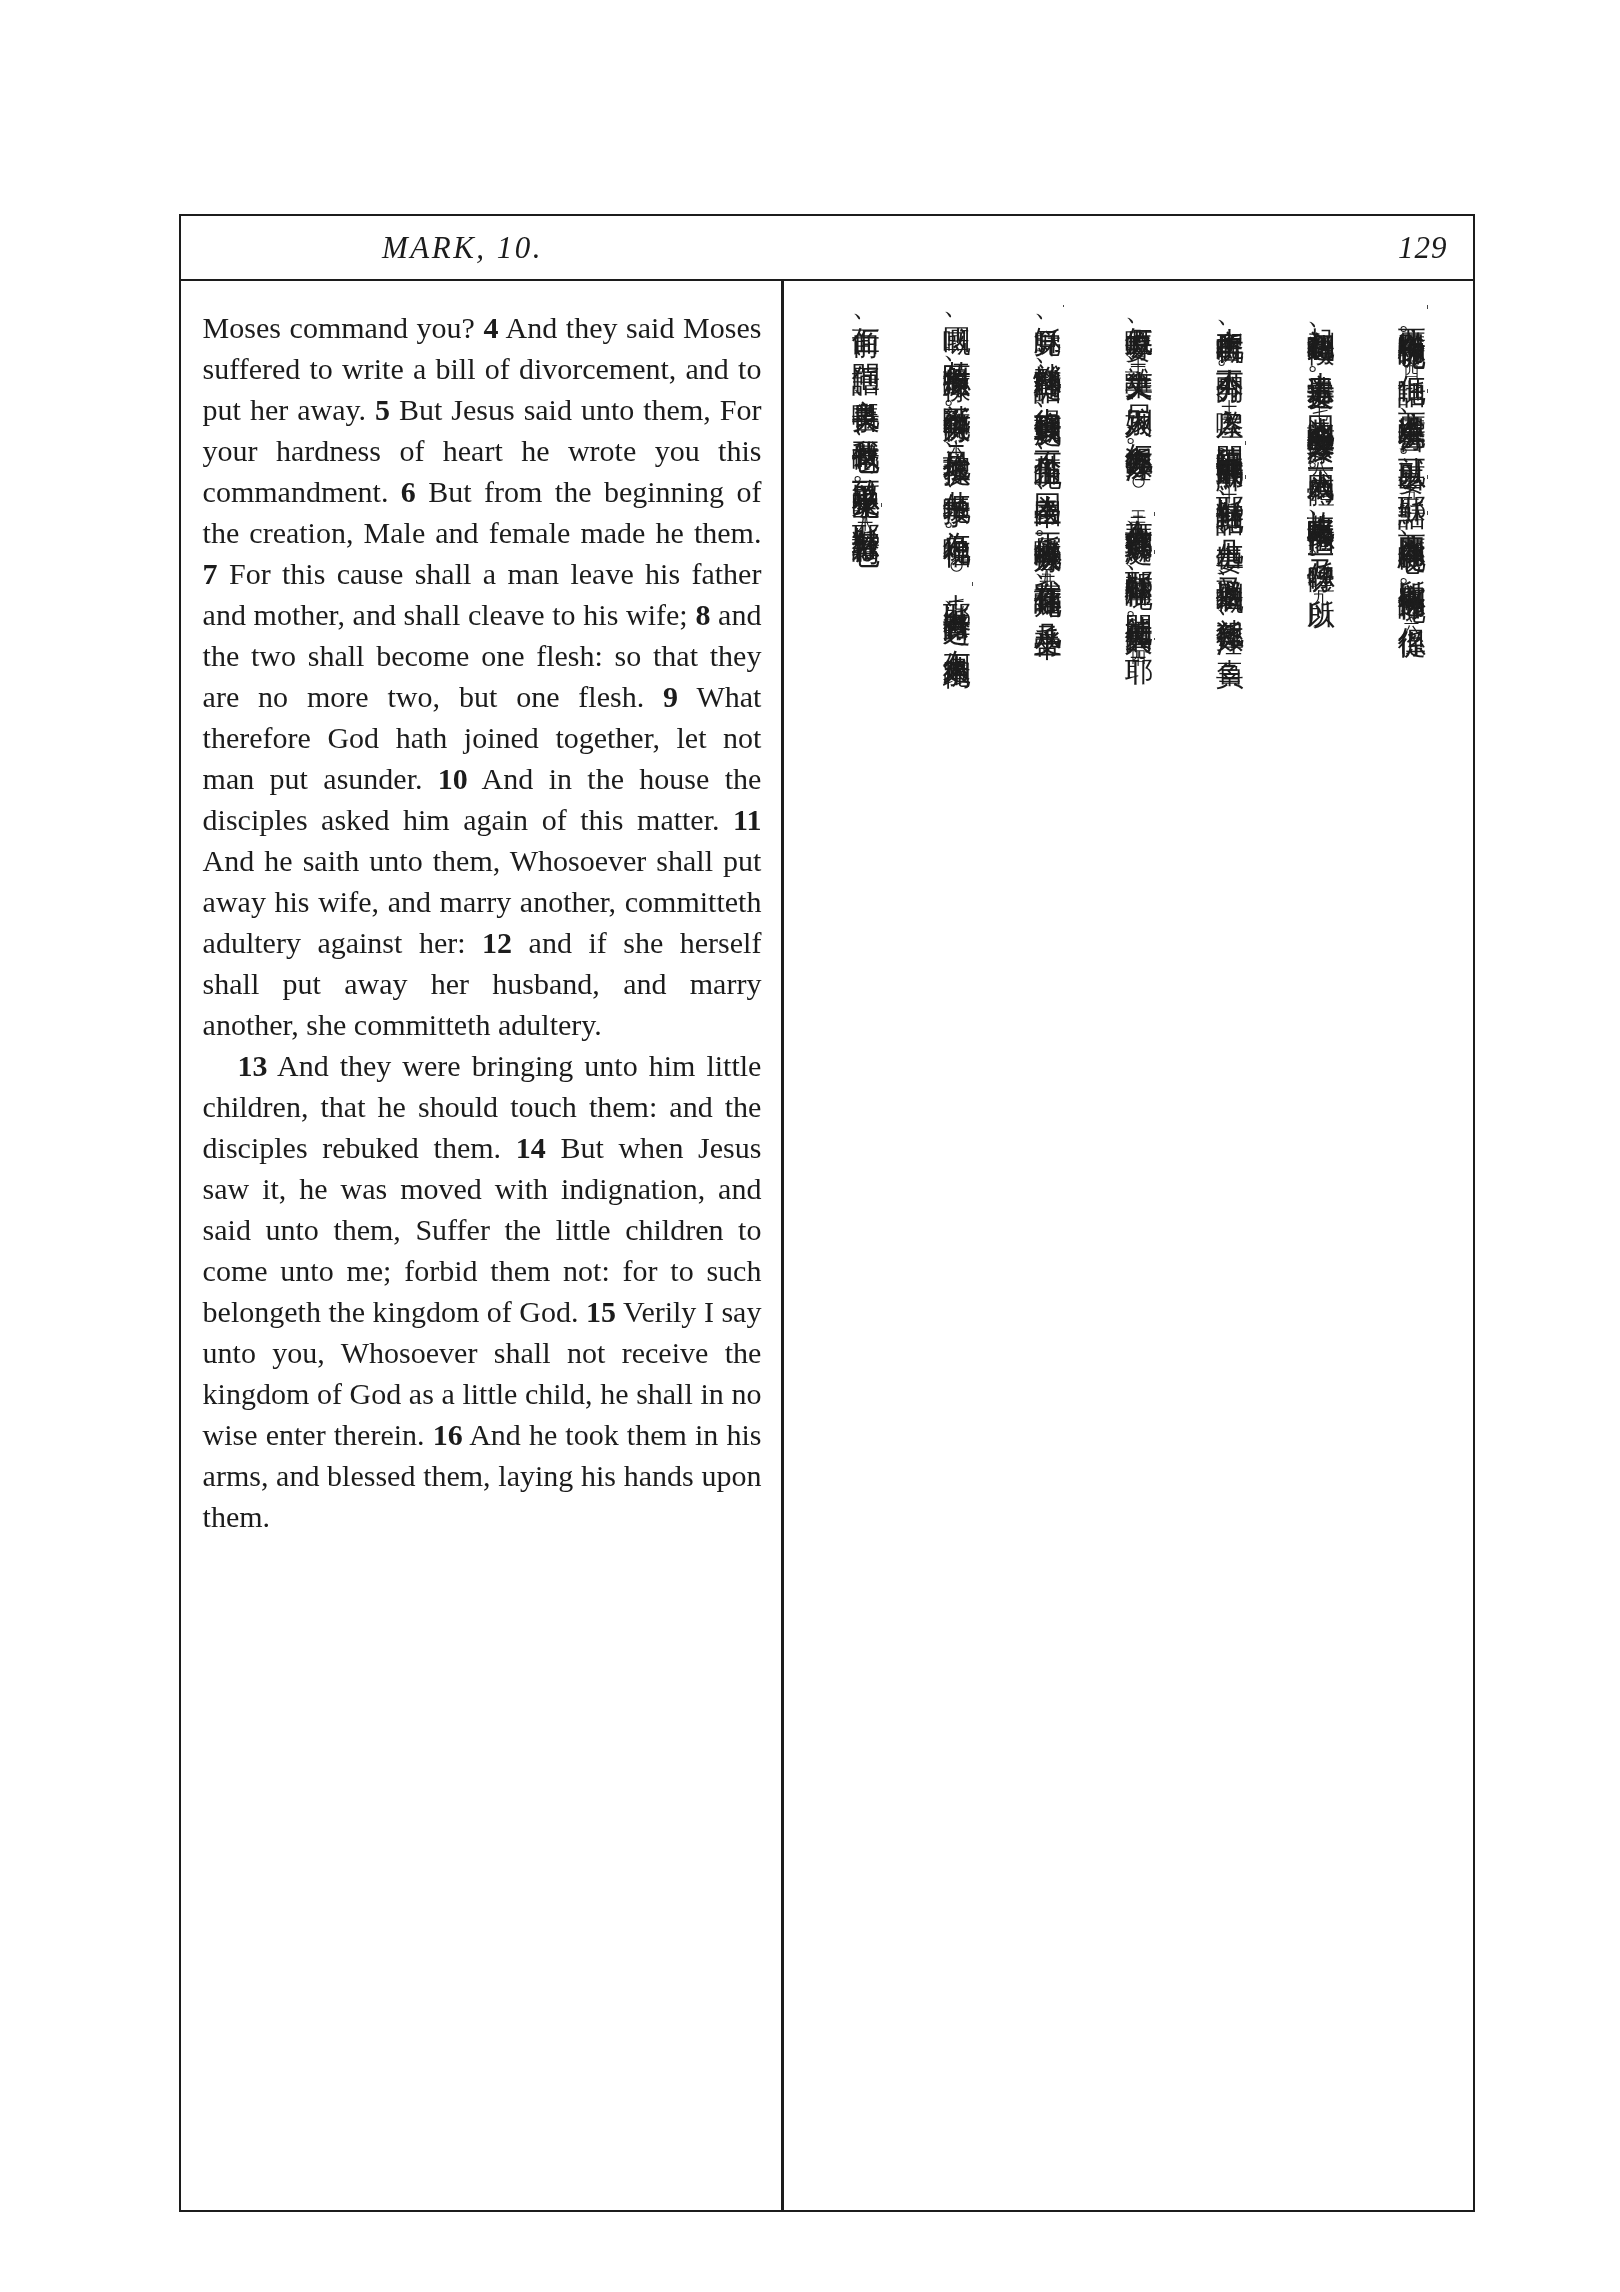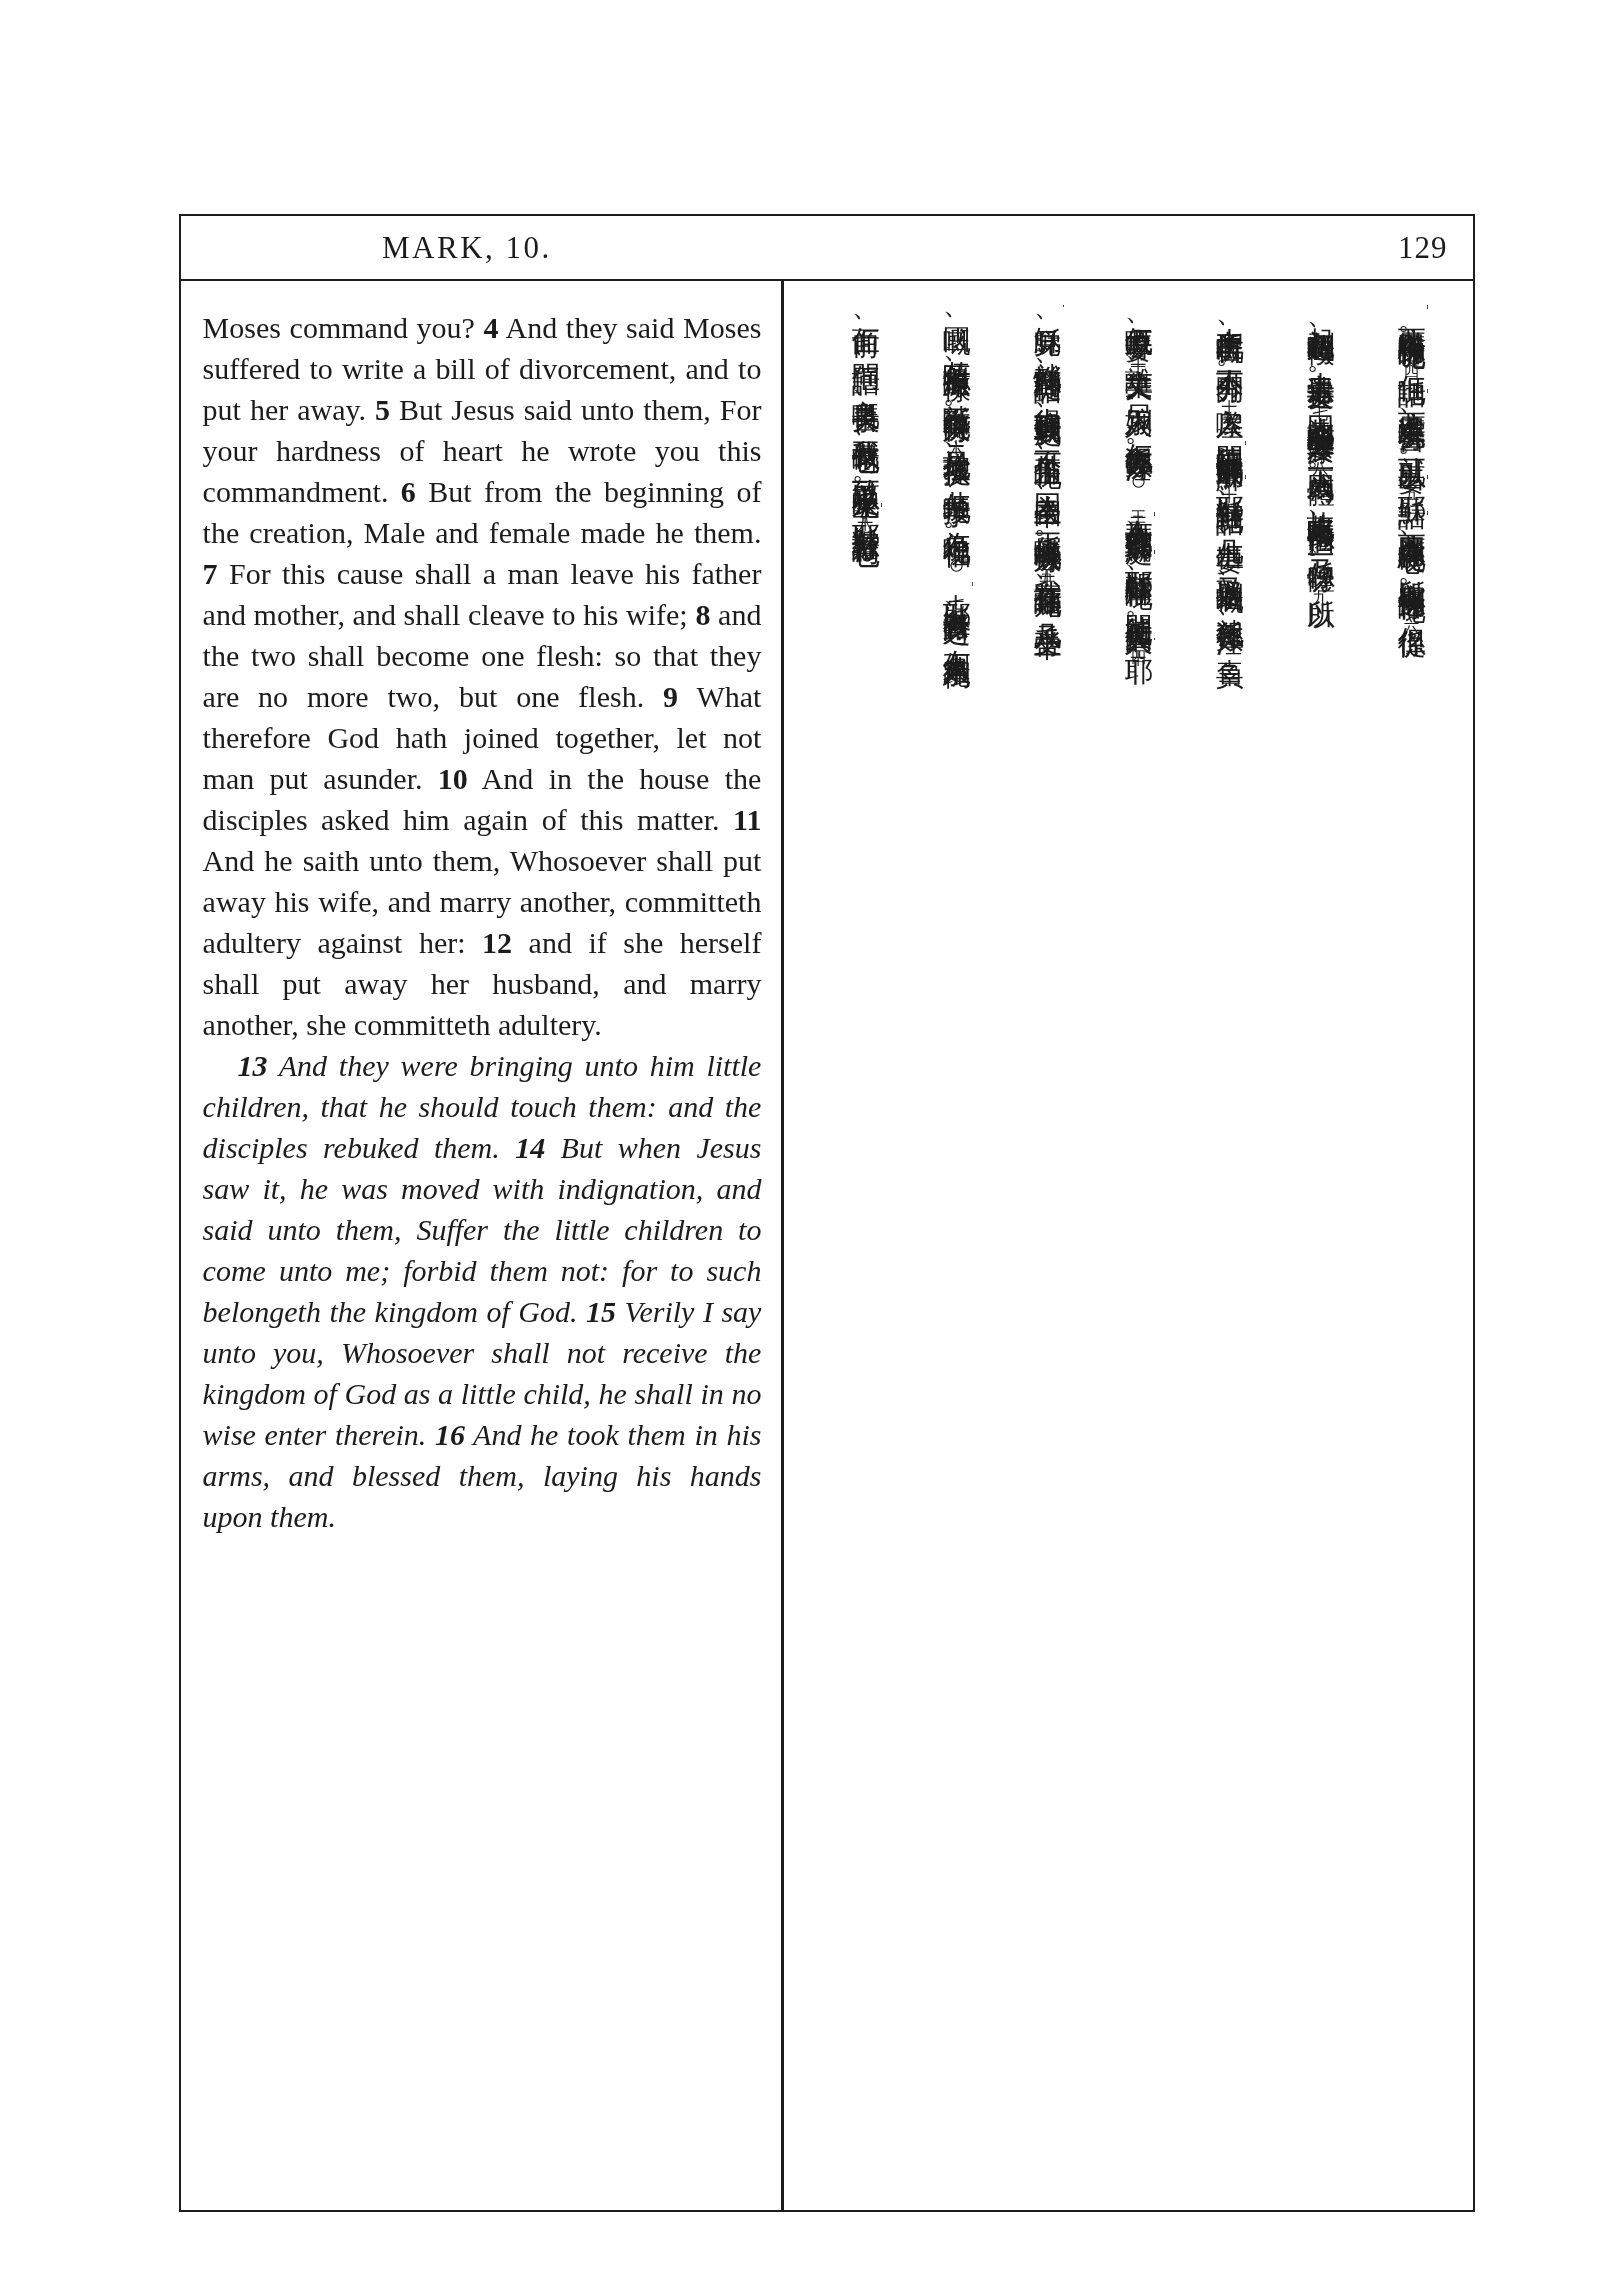--- a/index.html
+++ b/index.html
@@ -20,20 +20,21 @@
     width:1296px;height:1998px;
     border:2.5px solid var(--ink);
     box-sizing:border-box;
     background:var(--paper);
     display:flex;flex-direction:column;
   }
   .header{
     position:relative;
     height:63px;flex:0 0 63px;
     border-bottom:2.5px solid var(--ink);
+    font-style:italic;
   }
   .h-eng{
     position:absolute;left:201px;top:50%;transform:translateY(-50%);
     font-size:31px;letter-spacing:2.5px;white-space:nowrap;
   }
   .h-chi{
     position:absolute;right:225px;top:50%;transform:translateY(-50%);
     font-size:32px;letter-spacing:21.6px;white-space:nowrap;
     font-family:"Liberation Serif","DejaVu Serif",serif;
   }
@@ -45,21 +46,21 @@
     flex:1;display:flex;min-height:0;
   }
   .eng{
     width:600px;flex:0 0 600px;
     box-sizing:border-box;
     padding:25.5px 19.6px 17.6px 21.6px;
     font-size:30px;line-height:41px;
     overflow:hidden;
   }
   .eng p{margin:0;text-align:justify;}
-  .eng p.indent{text-indent:35px;font-style:italic;}
+  .eng p.indent{text-indent:35px;}
   .vnum-eng{font-weight:bold;}
   .divider{
     flex:0 0 2.5px;width:2.5px;background:var(--ink);
   }
   .chi{
     flex:1;min-width:0;
     box-sizing:border-box;
     padding:23.5px 15.7px 15.7px 7.8px;
     writing-mode:vertical-rl;
     text-orientation:mixed;

